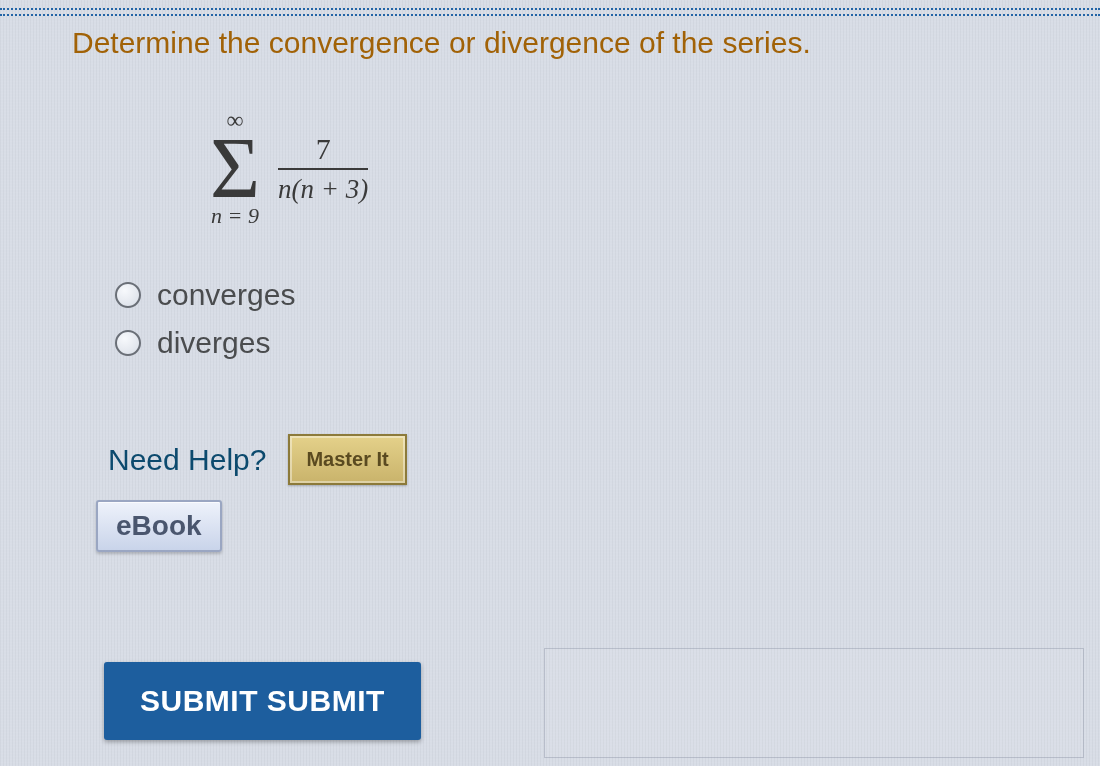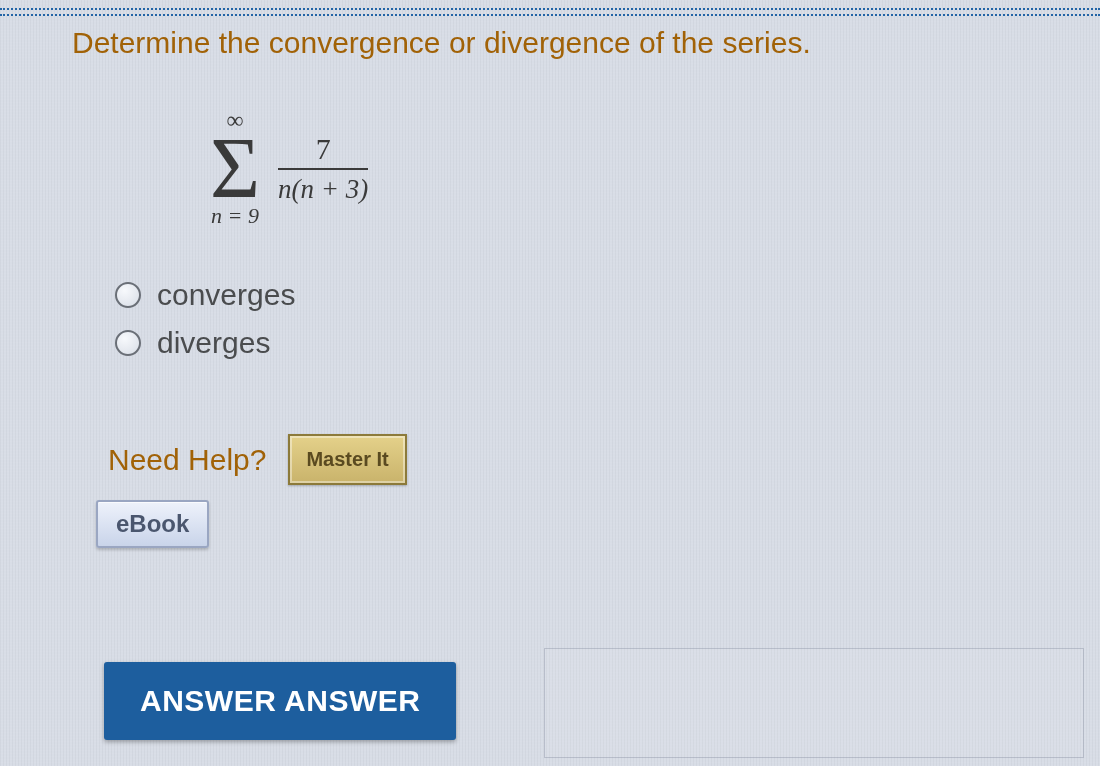--- a/index.html
+++ b/index.html
@@ -77,41 +77,41 @@
   }
   .help-row {
     position: absolute;
     top: 434px; left: 108px;
     display: flex;
     align-items: center;
     gap: 22px;
   }
   .need-help {
     font-size: 30px;
-    color: #a16207;
+    color: #0c4a6e;
     font-weight: 500;
   }
   .master-btn {
     border: 2px solid #8c7a3a;
     background: linear-gradient(#e4d18a, #c9b36b);
     color: #5a4a20;
     font-size: 20px;
     font-weight: bold;
     padding: 12px 16px;
     box-shadow: inset 0 0 0 2px rgba(255,255,255,0.4), 0 1px 2px rgba(0,0,0,0.25);
     cursor: pointer;
     font-family: Verdana, Geneva, sans-serif;
   }
   .ebook-btn {
     position: absolute;
     top: 500px; left: 96px;
     border: 2px solid #9aa6c2;
     background: linear-gradient(#eef2fb, #c9d4ea);
     color: #4a566e;
-    font-size: 24px;
+    font-size: 28px;
     font-weight: bold;
     padding: 8px 18px;
     border-radius: 3px;
     box-shadow: 0 2px 3px rgba(0,0,0,0.2), inset 0 1px 0 rgba(255,255,255,0.7);
     cursor: pointer;
     font-family: Verdana, Geneva, sans-serif;
   }
   .submit-btn {
     position: absolute;
     top: 662px; left: 104px;
@@ -166,15 +166,15 @@
   </label>
 </div>
 
 <div class="help-row">
   <span class="need-help">Need Help?</span>
   <button class="master-btn">Master It</button>
 </div>
 
 <button class="ebook-btn">eBook</button>
 
-<button class="submit-btn">ANSWER ANSWER</button>
+<button class="submit-btn">SUBMIT SUBMIT</button>
 
 <div class="ghost-box"></div>
 
 </body></html>

